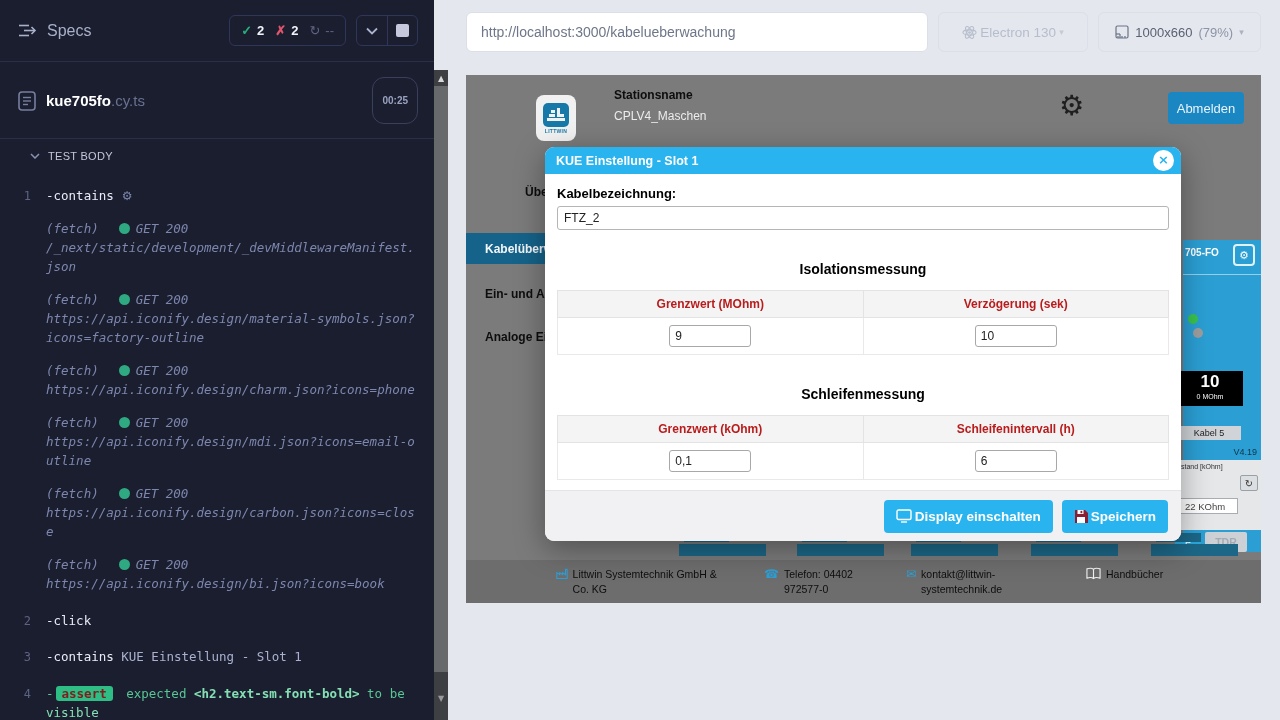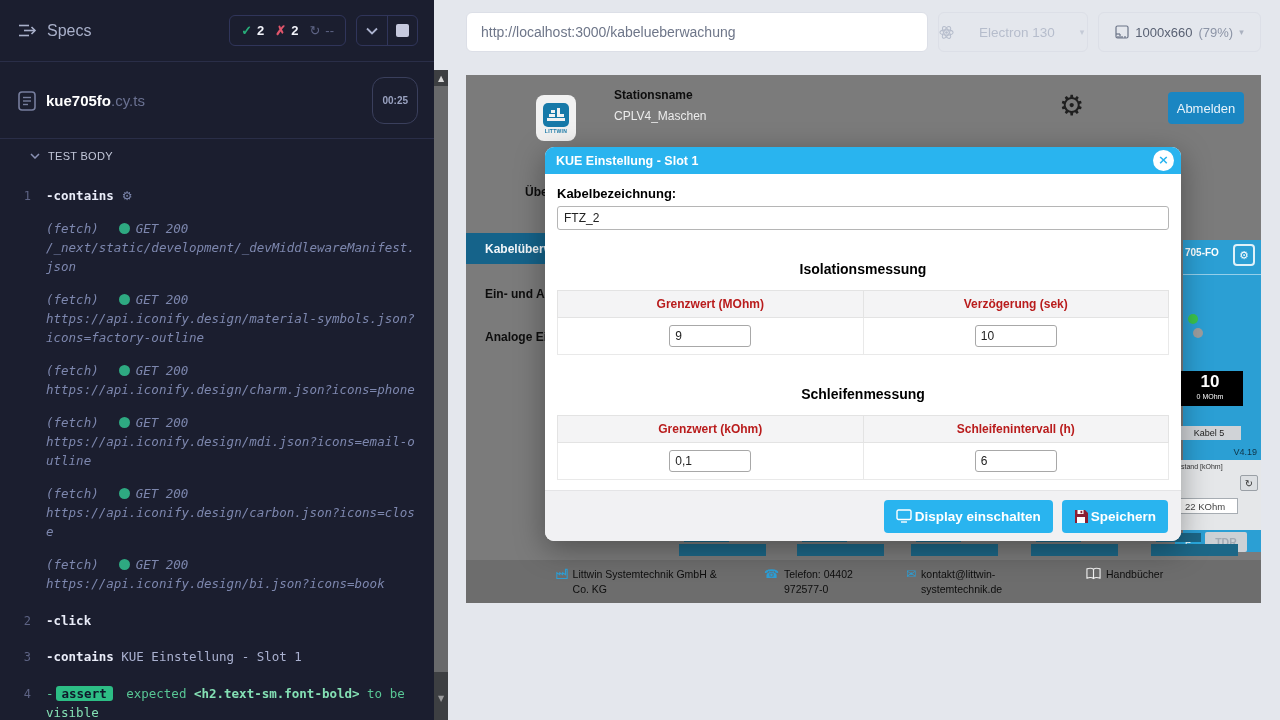--- a/index.html
+++ b/index.html
@@ -23,43 +23,43 @@
   .spec-row { display:flex; align-items:center; padding:15px 16px 14px 18px; }
   .spec-name { margin-left:10px; font-size:15px; font-weight:bold; color:#ffffff; }
   .spec-ext { font-size:15px; color:#6a7191; font-weight:normal; }
   .time-pill { margin-left:auto; border:1px solid #3a3f5c; border-radius:12px; padding:17px 9px; font-size:10px; color:#9aa2c0;font-weight:bold; }
   .rep-divider { border-top:1px solid #2a2e48; }
   .testbody-row { display:flex; align-items:center; gap:8px; padding:11px 16px 4px 30px; font-size:11px; color:#c3c8da; letter-spacing:.3px; }
   .cmd-list { font-family:"DejaVu Sans Mono",monospace; font-size:12.5px; padding-top:6px; }
   .cmd-row { display:flex; margin:14px 0 0 0; line-height:1.55; }
   .cmd-num { width:46px; flex:none; text-align:right; padding-right:15px; color:#5d6384; font-size:12px; padding-top:1px; }
   .cmd-content { flex:1; padding-right:18px; overflow-wrap:break-word; word-break:break-all; }
-  .cmd-name { font-weight:bold; color:#e9ecf8; }
+  .cmd-name { font-weight:normal; color:#e9ecf8; }
   .cmd-arg { color:#aab1d0; }
   .cmd-gear { color:#7d87ae; font-family:"DejaVu Sans",sans-serif; font-size:12px; margin-left:8px; }
   .fetch-block { margin:13px 0 0 0; color:#7d87ae; font-style:italic; line-height:1.55; }
   .fetch-head { display:flex; align-items:center; gap:6px; }
   .get-dot { width:11px; height:11px; border-radius:50%; background:#2ea981; display:inline-block; margin-left:14px; flex:none; }
   .assert-row .cmd-content { color:#58c695; }
-  .assert-badge { background:#2dbd85; color:#0f172a; font-weight:bold; padding:0px 6px; border-radius:3px; margin:0 6px 0 2px; }
+  .assert-badge { background:#2dbd85; color:#7f1d1d; font-weight:bold; padding:0px 6px; border-radius:3px; margin:0 6px 0 2px; }
   .assert-sel { font-weight:bold; color:#84e0b4; }
   .assert-bold { font-weight:normal; color:#84e0b4; }
   .fail-row { background:rgba(230,78,100,0.13); border-left:3px solid #ec8197; padding:7px 14px 7px 0; margin-top:16px; display:flex; align-items:center; }
 
   
   .scroll-strip { position:absolute; left:434px; top:70px; width:14px; height:650px; background:#3d3f42; }
   .scroll-thumb { position:absolute; left:0; top:16px; width:14px; height:586px; background:#68696b; }
   .scroll-arrow { position:absolute; left:0; width:14px; text-align:center; color:#d8d8d8; font-size:8px; line-height:14px; font-family:"DejaVu Sans",sans-serif; }
 
   
   .main { position:absolute; left:448px; top:0; width:832px; height:720px; background:#e4e7ed; }
   .toolbar { display:flex; gap:10px; padding:12px 19px 0 18px; }
   .url-box { width:462px; height:40px; background:#fff; border:1px solid #dcdfe7; border-radius:6px; display:flex; align-items:center; padding:0 14px; }
   .url-box input { border:0; outline:0; width:100%; font-size:14px; color:#6e7689; font-family:"Liberation Sans",sans-serif; background:transparent; }
-  .browser-box { width:150px; height:40px; border:1px solid #dcdfe7; border-radius:6px; display:flex; align-items:center; justify-content:flex-start; gap:25px; color:#b6bdcc; font-size:13.5px; }
+  .browser-box { width:150px; height:40px; border:1px solid #dcdfe7; border-radius:6px; display:flex; align-items:center; justify-content:center; gap:3px; color:#b6bdcc; font-size:13.5px; }
   .viewport-box { width:163px; height:40px; border:1px solid #dcdfe7; border-radius:6px; display:flex; align-items:center; justify-content:center; gap:6px; color:#596173; font-size:13px; }
   .vp-pct { color:#8c94a6; }
   .chev { font-size:9px; color:#aab1bf; font-family:"DejaVu Sans",sans-serif; }
 
   
   .aut { position:absolute; left:18px; top:75px; width:795px; height:528px; background:#7b7b7b; overflow:hidden; }
   .aut-logo { position:absolute; left:70px; top:20px; width:40px; height:46px; background:#f1f1f1; border-radius:8px; display:flex; flex-direction:column; align-items:center; justify-content:center; gap:1px; }
   .aut-logo .logo-word { font-size:5px; font-weight:bold; color:#1779a8; letter-spacing:.3px; }
   .station { position:absolute; left:148px; top:13px; }
   .station-label { font-size:12px; font-weight:bold; color:#0d0d0d; }

